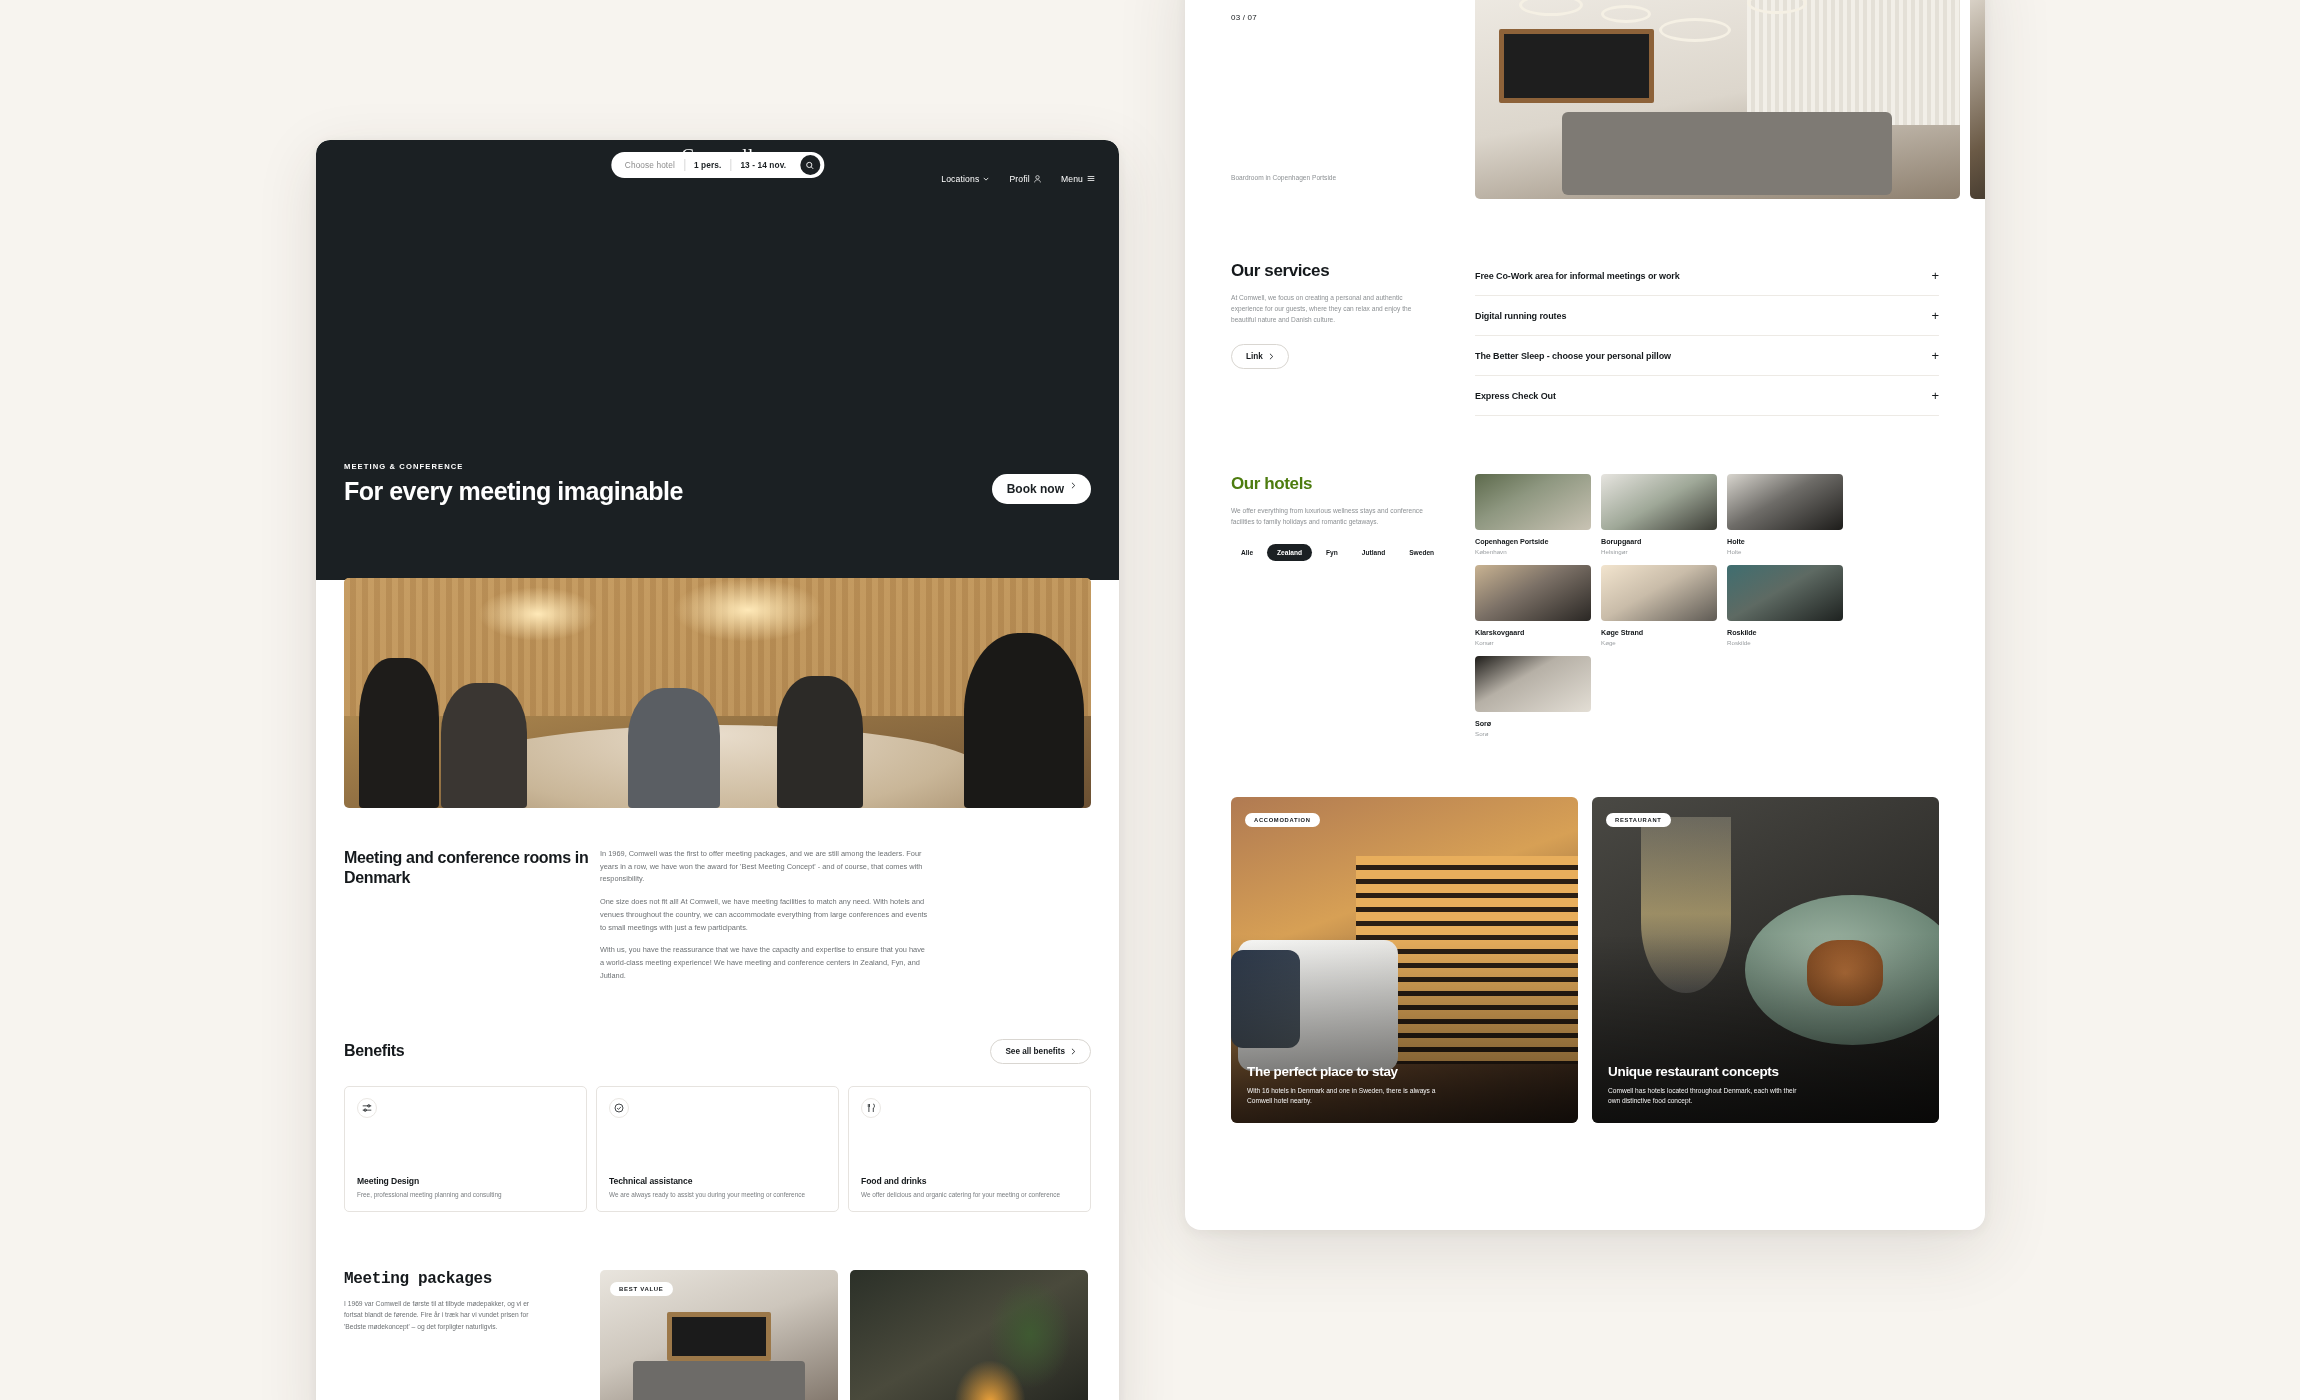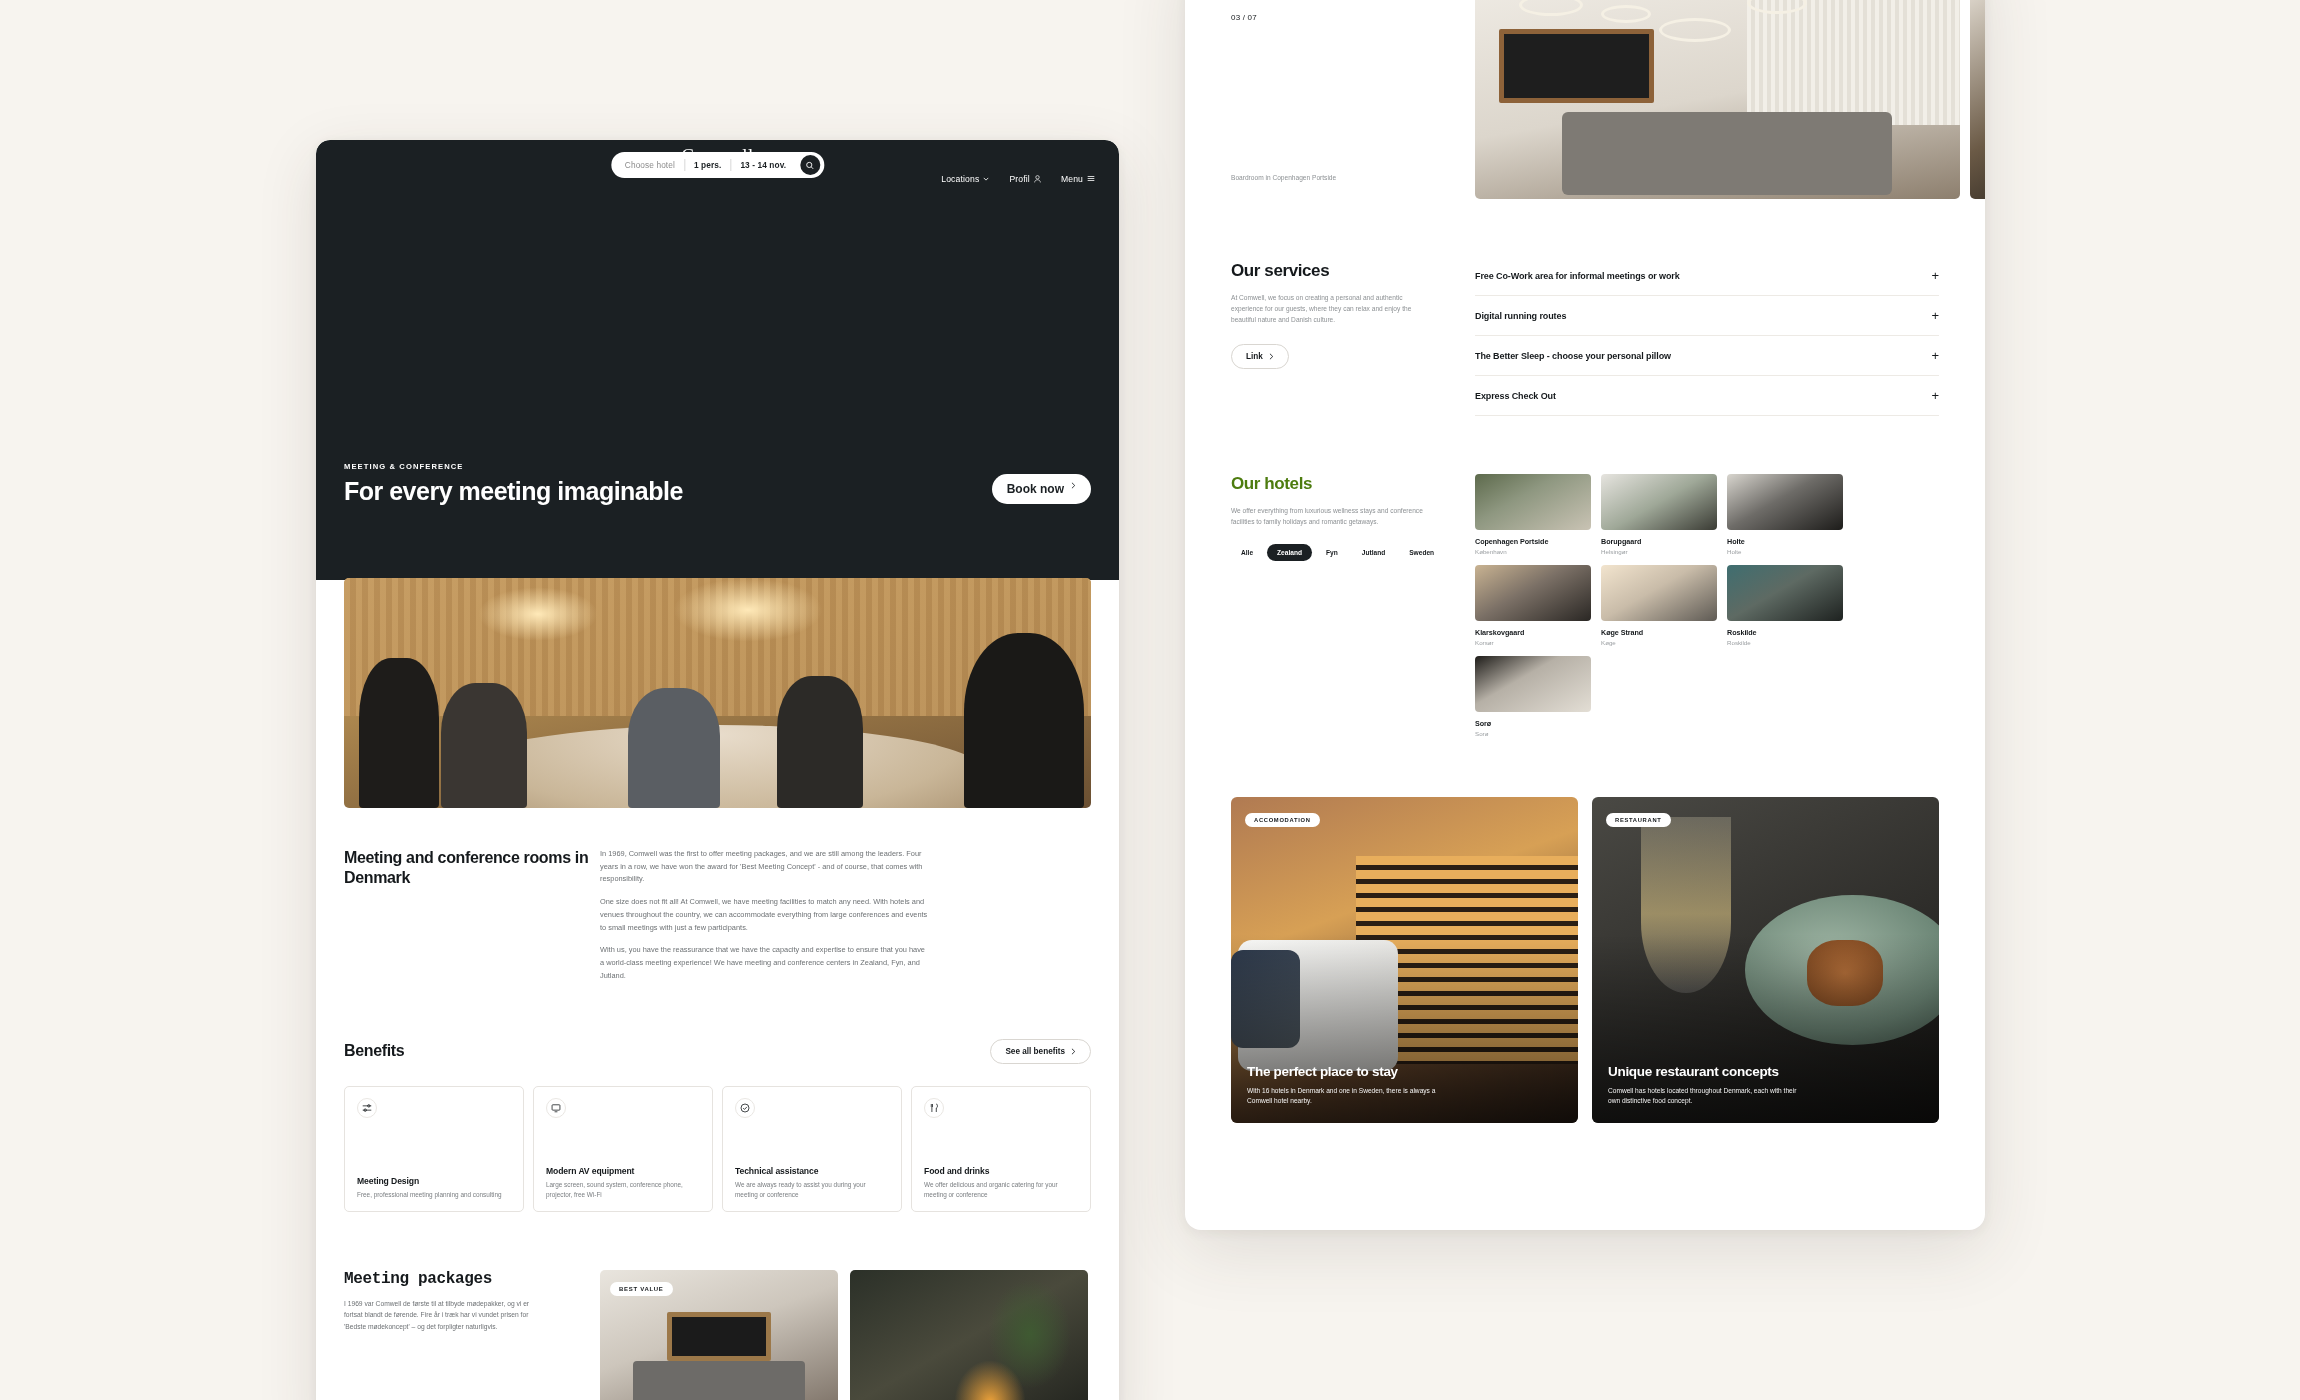--- a/index.html
+++ b/index.html
@@ -375,31 +375,20 @@
                   <line x1="1" y1="10" x2="13" y2="10"></line>
                   <circle cx="9.5" cy="4" r="1.7"></circle>
                   <circle cx="4.5" cy="10" r="1.7"></circle>
                 </svg>
             </div>
             <div class="spacer"></div>
             <h4>Meeting Design</h4>
             <p>Free, professional meeting planning and consulting</p>
           </div>
 
-          <div class="bcard">
-            <div class="bicon">
-              <svg width="10" height="10" viewBox="0 0 14 14" fill="none" stroke="#15191C" stroke-width="1.1">
-                  <rect x="1.5" y="2.5" width="11" height="7.5" rx="1"></rect>
-                  <line x1="5" y1="12.3" x2="9" y2="12.3"></line>
-                </svg>
-            </div>
-            <div class="spacer"></div>
-            <h4>Modern AV equipment</h4>
-            <p>Large screen, sound system, conference phone, projector, free Wi-Fi</p>
-          </div>
 
           <div class="bcard">
             <div class="bicon">
               <svg width="10" height="10" viewBox="0 0 14 14" fill="none" stroke="#15191C" stroke-width="1.1">
                   <circle cx="7" cy="7" r="5.6"></circle>
                   <path d="M4.4 7.1l1.9 1.9 3.4-3.6"></path>
                 </svg>
             </div>
             <div class="spacer"></div>
             <h4>Technical assistance</h4>

